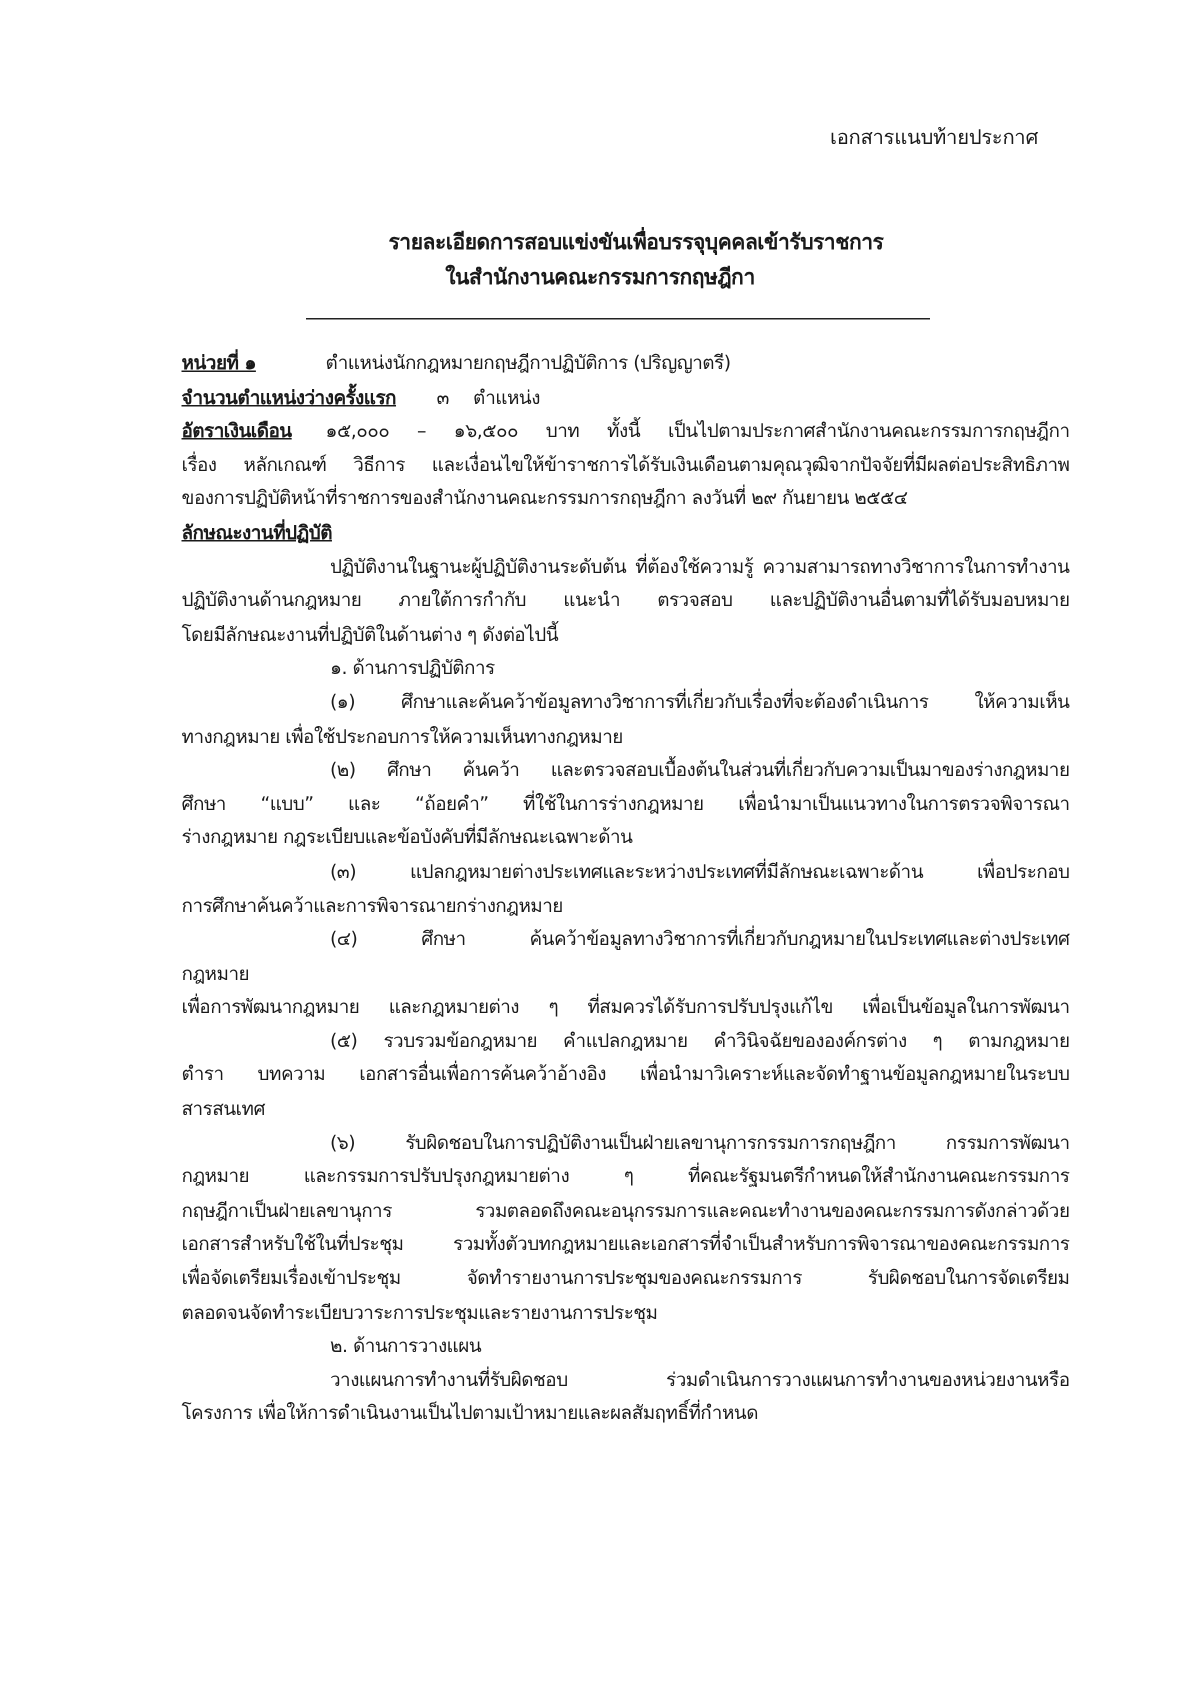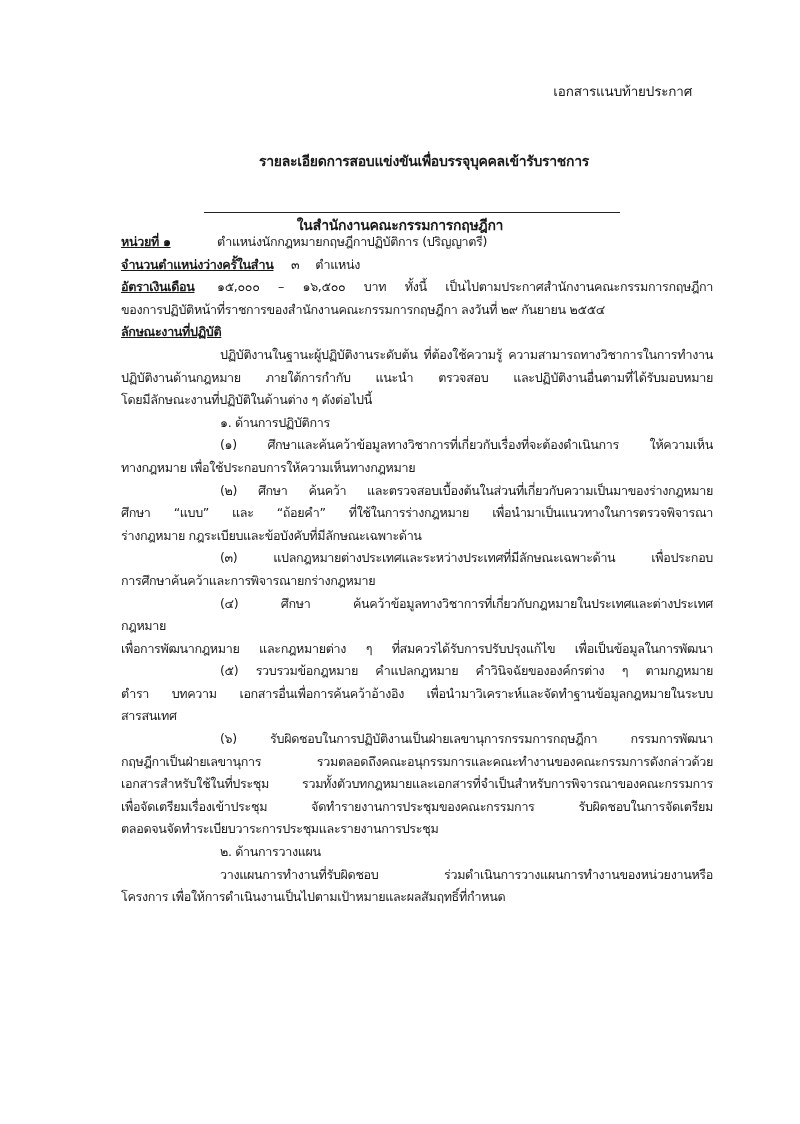--- a/index.html
+++ b/index.html
@@ -32,21 +32,21 @@
     .title {
       position: absolute;
       left: 0;
       width: 800px;
       text-align: center;
       font-size: 14px;
       font-weight: bold;
       letter-spacing: -0.3px;
     }
     .title.l1 { top: 150px; margin-left: 24px; }
-    .title.l2 { top: 173px; margin-top: 41px; }
+    .title.l2 { top: 173px; }
     .separator {
       position: absolute;
       left: 204px;
       top: 212px;
       width: 416px;
       height: 0;
       border-top: 1.5px solid #222;
     }
     .body {
       position: absolute;
@@ -92,26 +92,27 @@
 
   <div class="separator"></div>
 
   <div class="body">
 
     <div class="line">
       <span class="lbl lbl-unit">หน่วยที่ ๑</span><span>ตำแหน่งนักกฎหมายกฤษฎีกาปฏิบัติการ (ปริญญาตรี)</span>
     </div>
 
     <div class="line">
-      <span class="lbl lbl-vac">จำนวนตำแหน่งว่างครั้ในสำน</span><span>๓</span><span class="gap"></span><span class="gap"></span><span>ตำแหน่ง</span>
+      <span class="lbl lbl-vac">จำนวนตำแหน่งว่างครั้งแรก</span><span>๓</span><span class="gap"></span><span class="gap"></span><span>ตำแหน่ง</span>
     </div>
 
     <div class="line just">
       <span class="lbl lbl-sal">อัตราเงินเดือน</span><span>๑๕,๐๐๐ – ๑๖,๕๐๐ บาท ทั้งนี้ เป็นไปตามประกาศสำนักงานคณะกรรมการกฤษฎีกา</span>
     </div>
+    <div class="line just">เรื่อง หลักเกณฑ์ วิธีการ และเงื่อนไขให้ข้าราชการได้รับเงินเดือนตามคุณวุฒิจากปัจจัยที่มีผลต่อประสิทธิภาพ</div>
     <div class="line">ของการปฏิบัติหน้าที่ราชการของสำนักงานคณะกรรมการกฤษฎีกา ลงวันที่ ๒๙ กันยายน ๒๕๕๔</div>
 
     <div class="line">
       <span class="lbl">ลักษณะงานที่ปฏิบัติ</span>
     </div>
 
     <div class="line just ind-para">ปฏิบัติงานในฐานะผู้ปฏิบัติงานระดับต้น ที่ต้องใช้ความรู้ ความสามารถทางวิชาการในการทำงาน</div>
     <div class="line just">ปฏิบัติงานด้านกฎหมาย ภายใต้การกำกับ แนะนำ ตรวจสอบ และปฏิบัติงานอื่นตามที่ได้รับมอบหมาย</div>
     <div class="line">โดยมีลักษณะงานที่ปฏิบัติในด้านต่าง ๆ ดังต่อไปนี้</div>
 
@@ -129,20 +130,21 @@
 
     <div class="line just ind2">(๔) ศึกษา ค้นคว้าข้อมูลทางวิชาการที่เกี่ยวกับกฎหมายในประเทศและต่างประเทศ</div>
     <div class="line">กฎหมาย</div>
     <div class="line just">เพื่อการพัฒนากฎหมาย และกฎหมายต่าง ๆ ที่สมควรได้รับการปรับปรุงแก้ไข เพื่อเป็นข้อมูลในการพัฒนา</div>
 
     <div class="line just ind2">(๕) รวบรวมข้อกฎหมาย คำแปลกฎหมาย คำวินิจฉัยขององค์กรต่าง ๆ ตามกฎหมาย</div>
     <div class="line just">ตำรา บทความ เอกสารอื่นเพื่อการค้นคว้าอ้างอิง เพื่อนำมาวิเคราะห์และจัดทำฐานข้อมูลกฎหมายในระบบ</div>
     <div class="line">สารสนเทศ</div>
 
     <div class="line just ind2">(๖) รับผิดชอบในการปฏิบัติงานเป็นฝ่ายเลขานุการกรรมการกฤษฎีกา กรรมการพัฒนา</div>
+    <div class="line just">กฎหมาย และกรรมการปรับปรุงกฎหมายต่าง ๆ ที่คณะรัฐมนตรีกำหนดให้สำนักงานคณะกรรมการ</div>
     <div class="line just">กฤษฎีกาเป็นฝ่ายเลขานุการ รวมตลอดถึงคณะอนุกรรมการและคณะทำงานของคณะกรรมการดังกล่าวด้วย</div>
     <div class="line just">เอกสารสำหรับใช้ในที่ประชุม รวมทั้งตัวบทกฎหมายและเอกสารที่จำเป็นสำหรับการพิจารณาของคณะกรรมการ</div>
     <div class="line just">เพื่อจัดเตรียมเรื่องเข้าประชุม จัดทำรายงานการประชุมของคณะกรรมการ รับผิดชอบในการจัดเตรียม</div>
     <div class="line">ตลอดจนจัดทำระเบียบวาระการประชุมและรายงานการประชุม</div>
 
     <div class="line ind1">๒. ด้านการวางแผน</div>
     <div class="line just ind2">วางแผนการทำงานที่รับผิดชอบ ร่วมดำเนินการวางแผนการทำงานของหน่วยงานหรือ</div>
     <div class="line">โครงการ เพื่อให้การดำเนินงานเป็นไปตามเป้าหมายและผลสัมฤทธิ์ที่กำหนด</div>
 
   </div>

